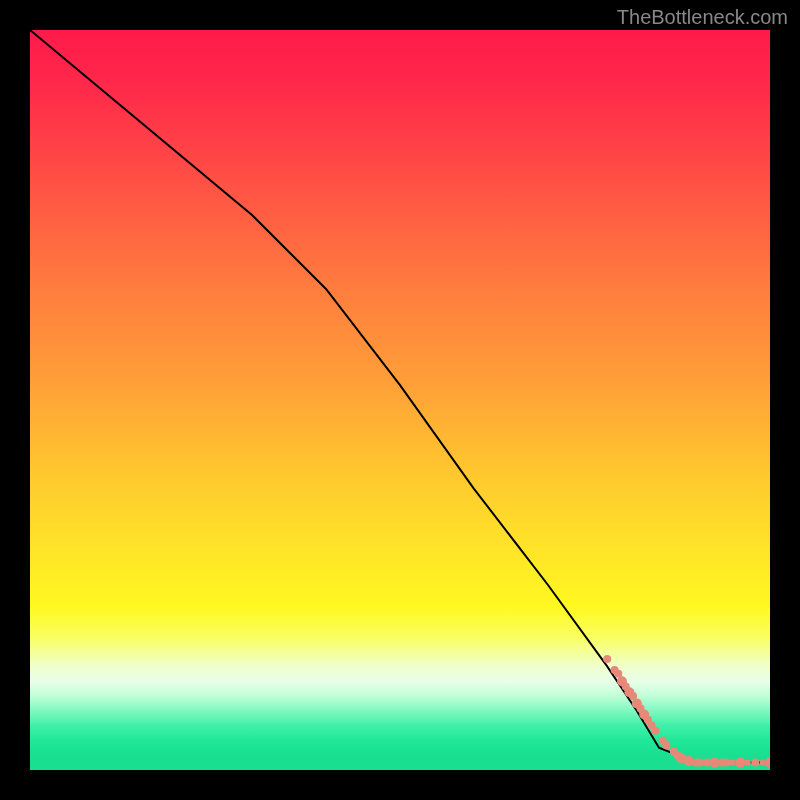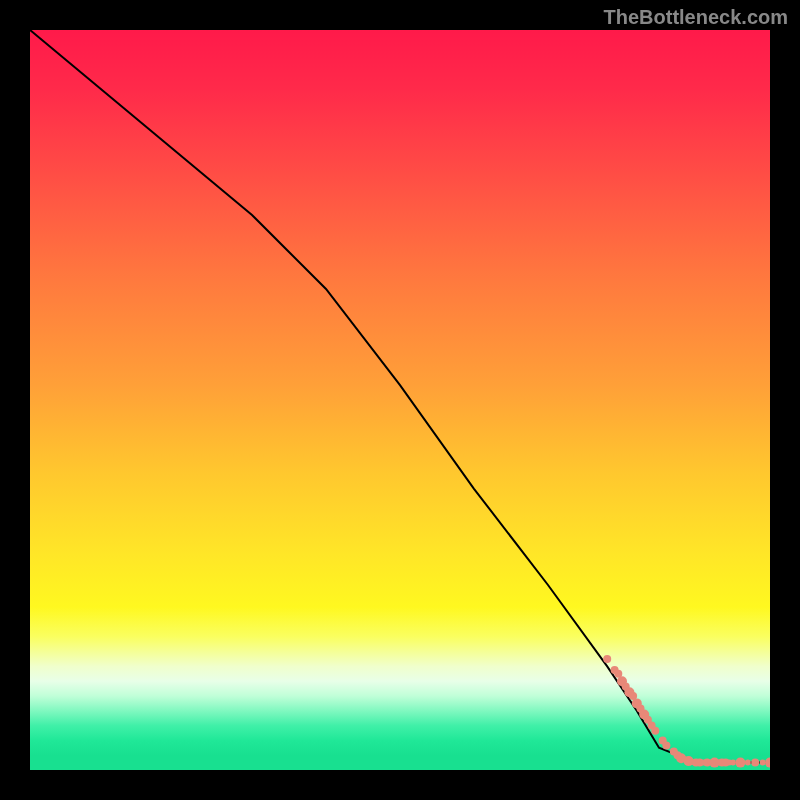--- a/index.html
+++ b/index.html
@@ -13,21 +13,21 @@
     background: #000;
     position: relative;
     font-family: Arial, sans-serif;
   }
   .watermark {
     position: absolute;
     top: 6px;
     right: 12px;
     color: #888;
     font-size: 20px;
-    font-weight: bold;
+    font-weight: normal;
     z-index: 10;
   }
   .plot-area {
     position: absolute;
     left: 30px;
     top: 30px;
     width: 740px;
     height: 740px;
     overflow: hidden;
   }

